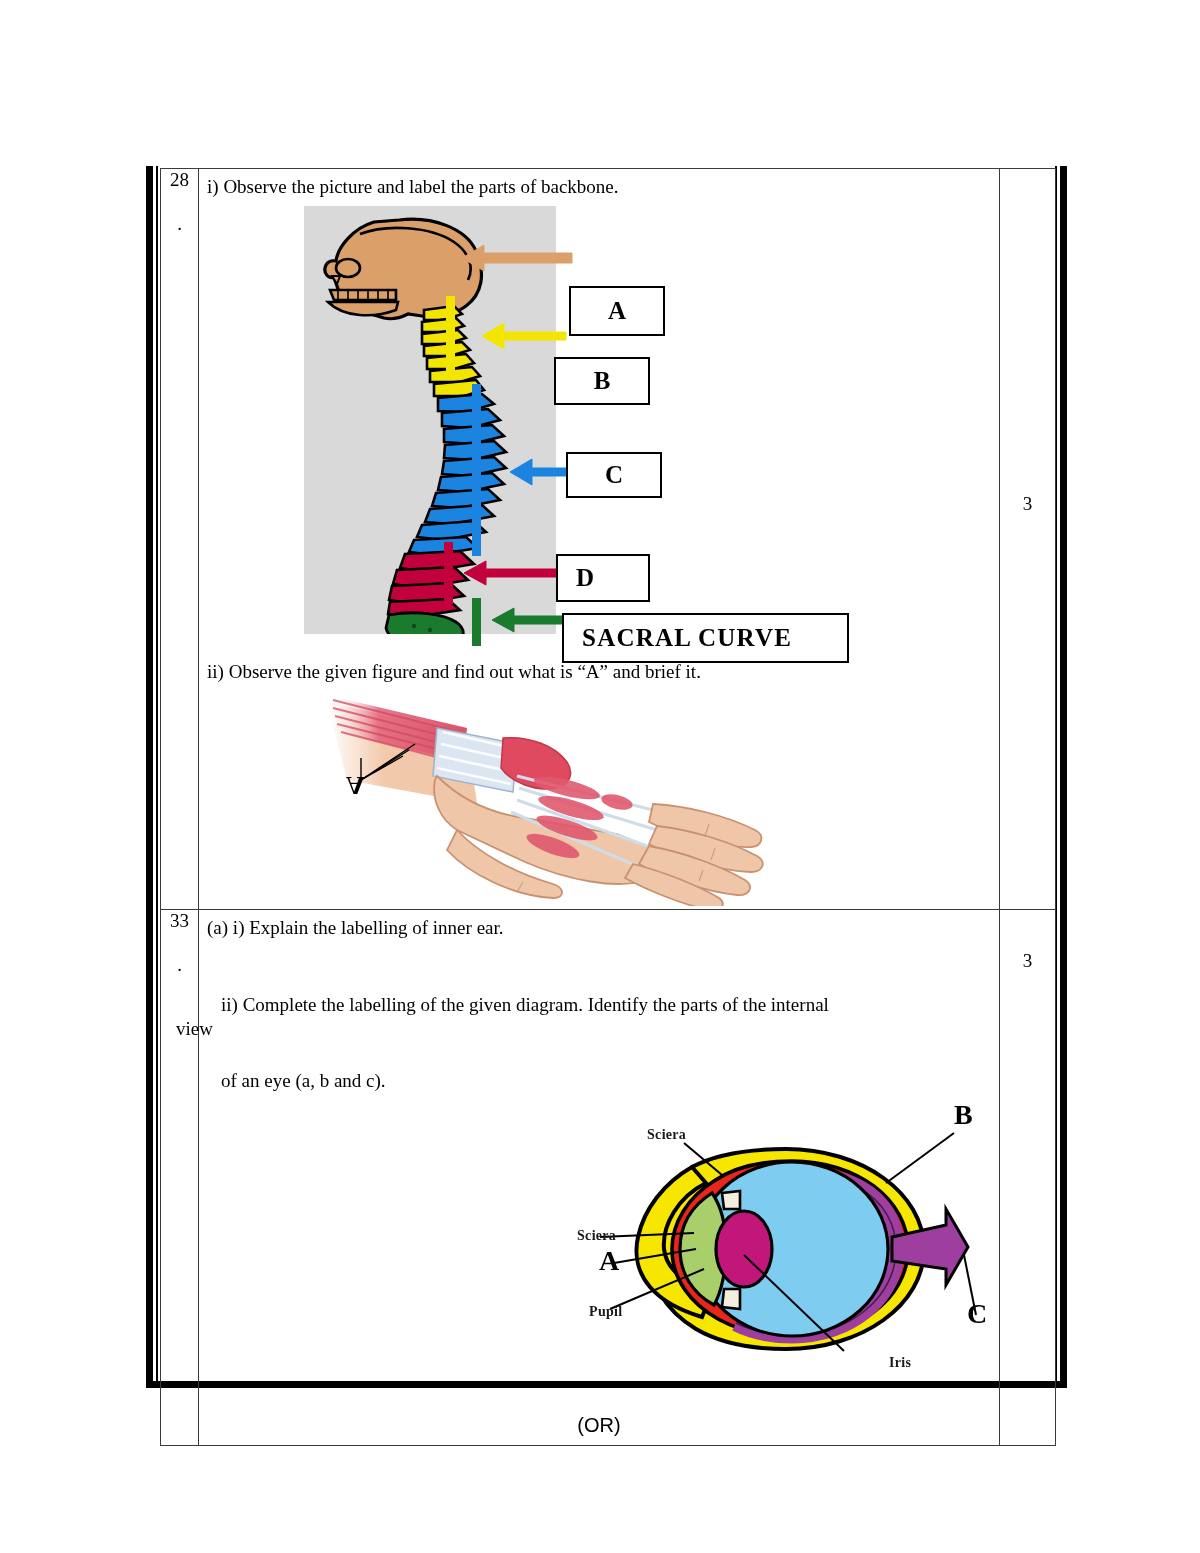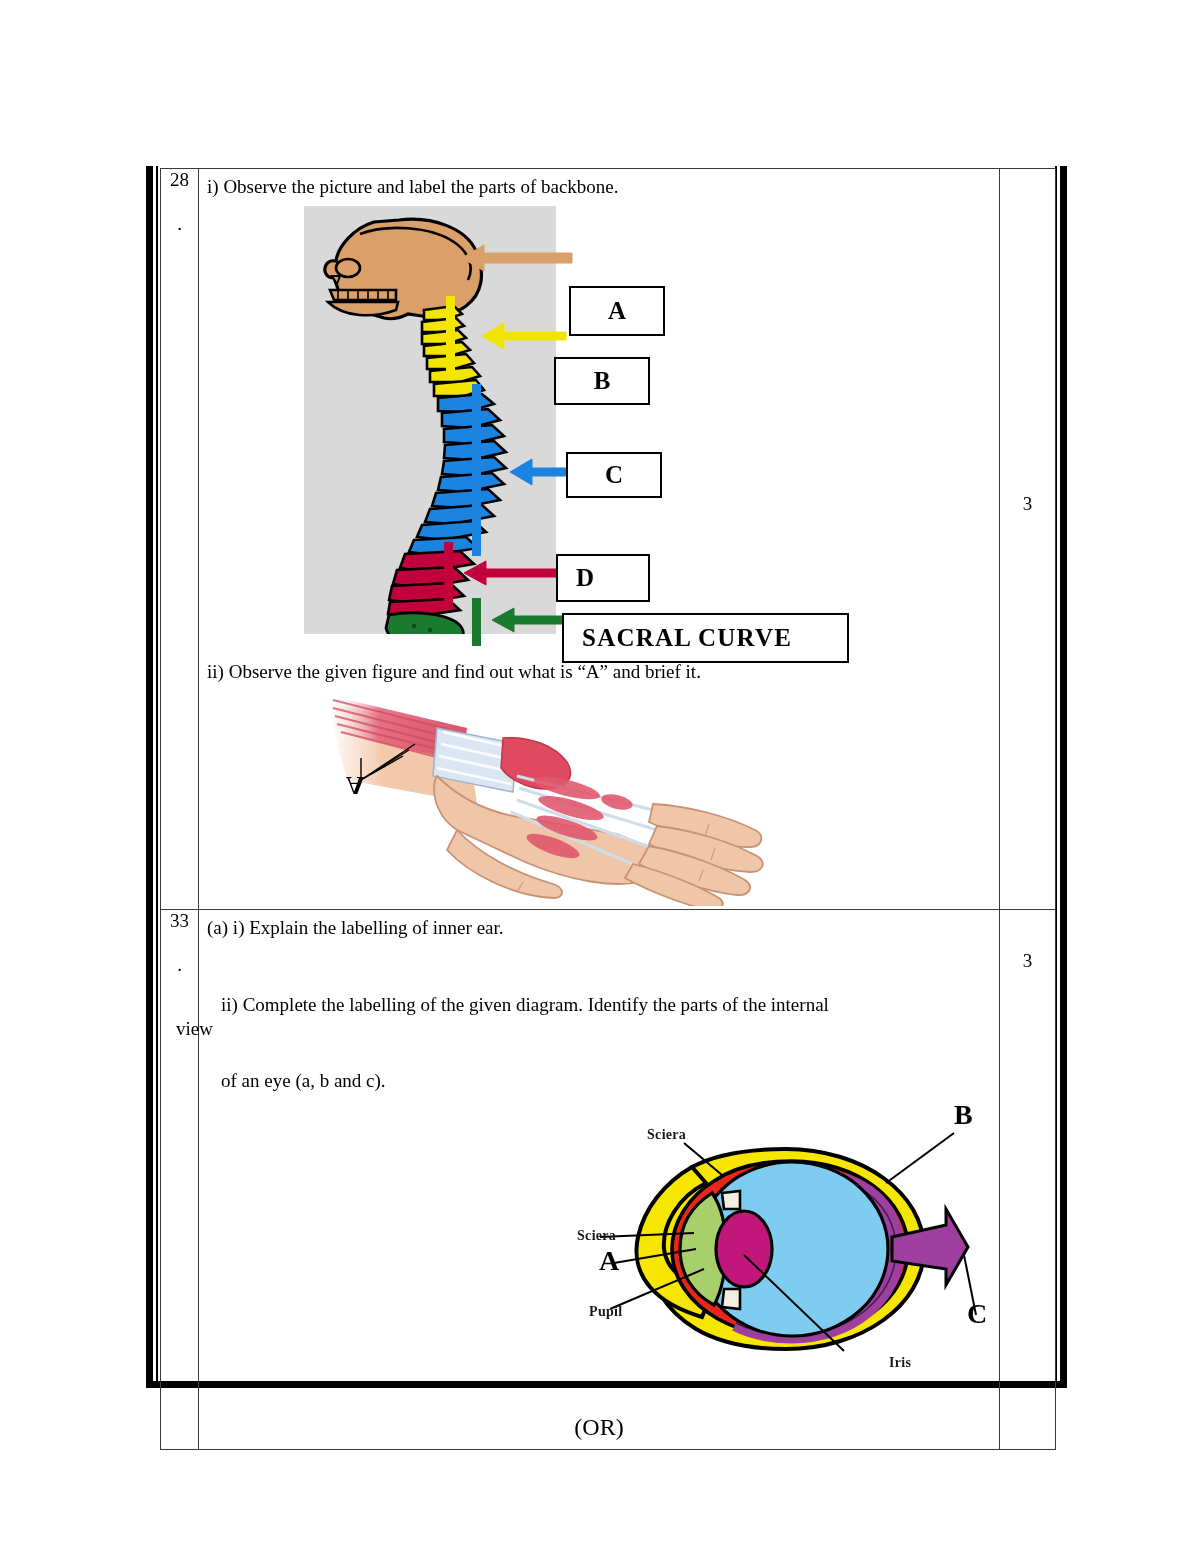--- a/index.html
+++ b/index.html
@@ -84,23 +84,23 @@
   
   .bleed-left {
     position: absolute;
     left: -23px;
     font-size: 19px;
     font-family: Liberation Serif, serif;
   }
 
   .center-or {
     text-align: center;
-    font-size: 24px;
+    font-size: 20px;
     padding: 6px 0 8px 0;
-    font-family: Liberation Serif, serif;
+    font-family: Liberation Sans, sans-serif;
   }
 
   
   .spine-wrap {
     position: relative;
     width: 800px;
     height: 452px;
     margin-top: 2px;
   }
   .spine-canvas {

